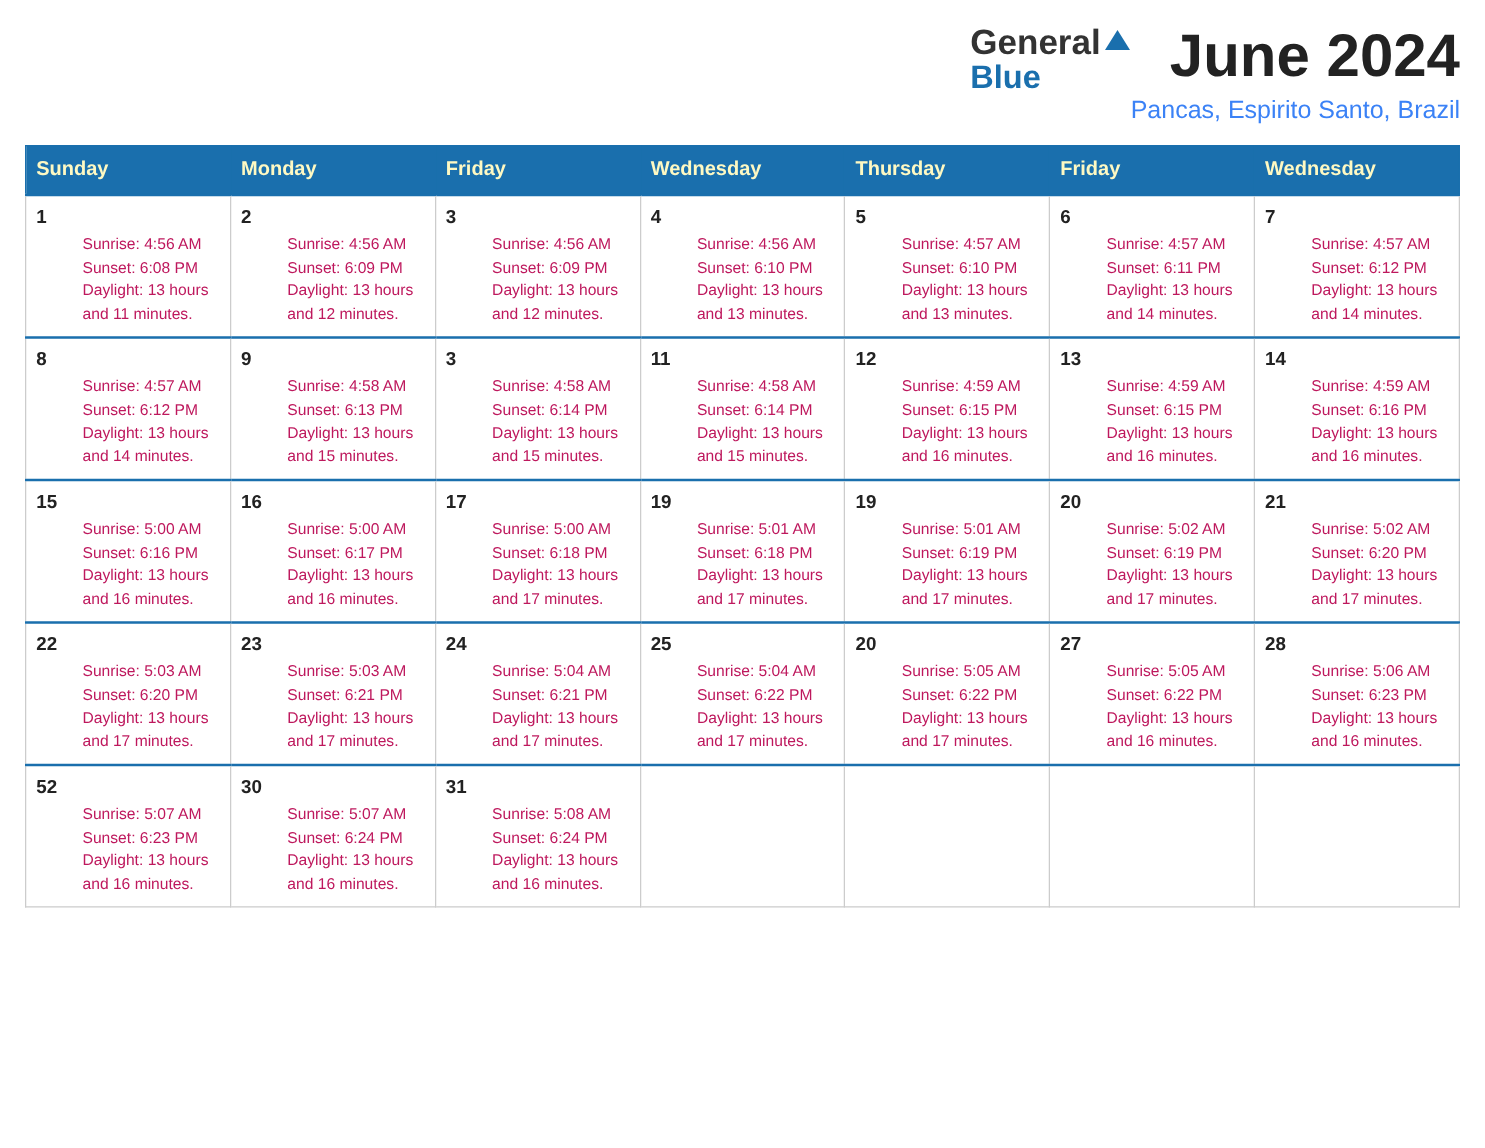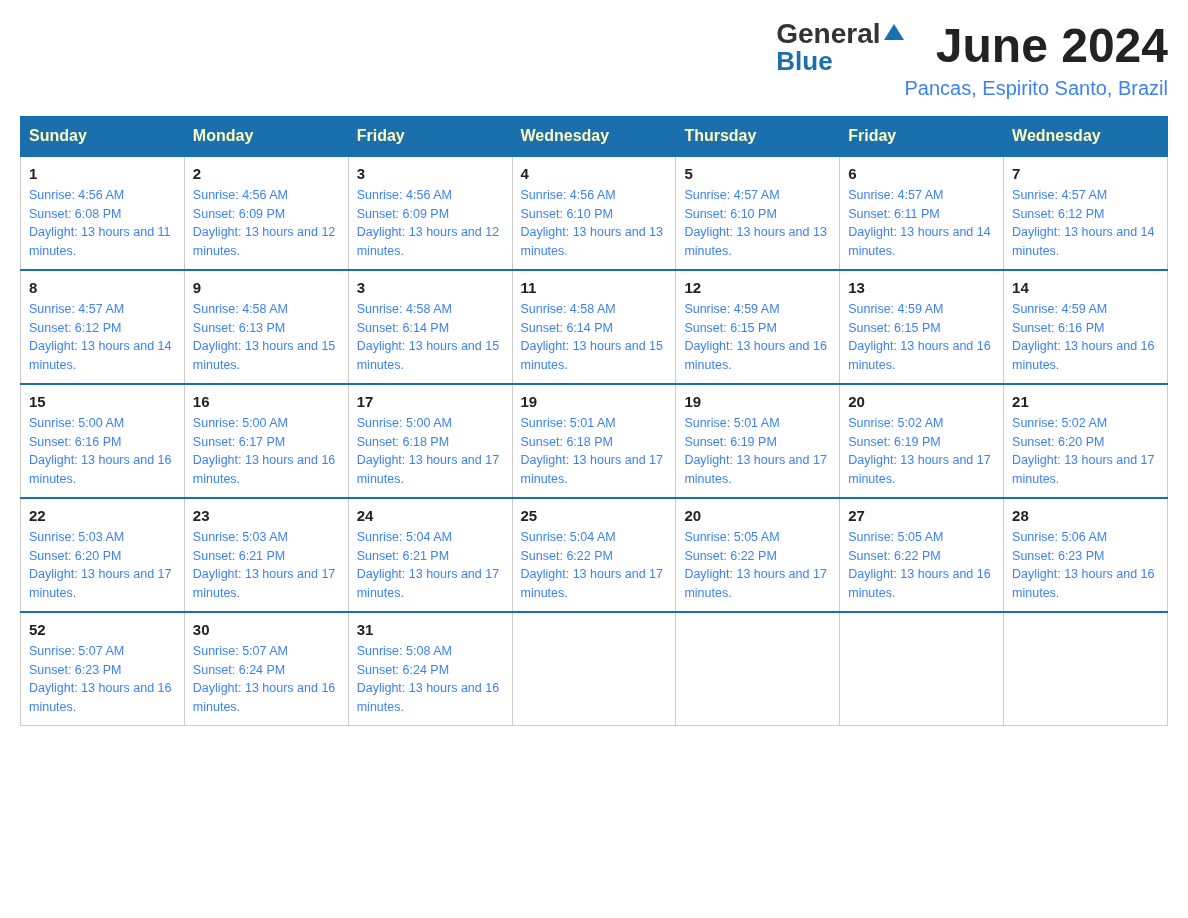--- a/index.html
+++ b/index.html
@@ -75,22 +75,23 @@
       height: 110px;
     }
     .calendar-table tbody tr td .day-number {
       font-size: 15px;
       font-weight: bold;
       color: #222;
       margin-bottom: 4px;
     }
     .calendar-table tbody tr td .day-info {
       font-size: 12.5px;
-      color: #3b82f6;
+      color: #be185d;
       line-height: 1.5;
+      margin-left: 37px;
     }
     .calendar-table tbody tr td.empty {
       background: #fff;
     }
     .row-border-top td {
       border-top: 2px solid #1a6fad !important;
     }
   </style>
 </head>
 <body>

